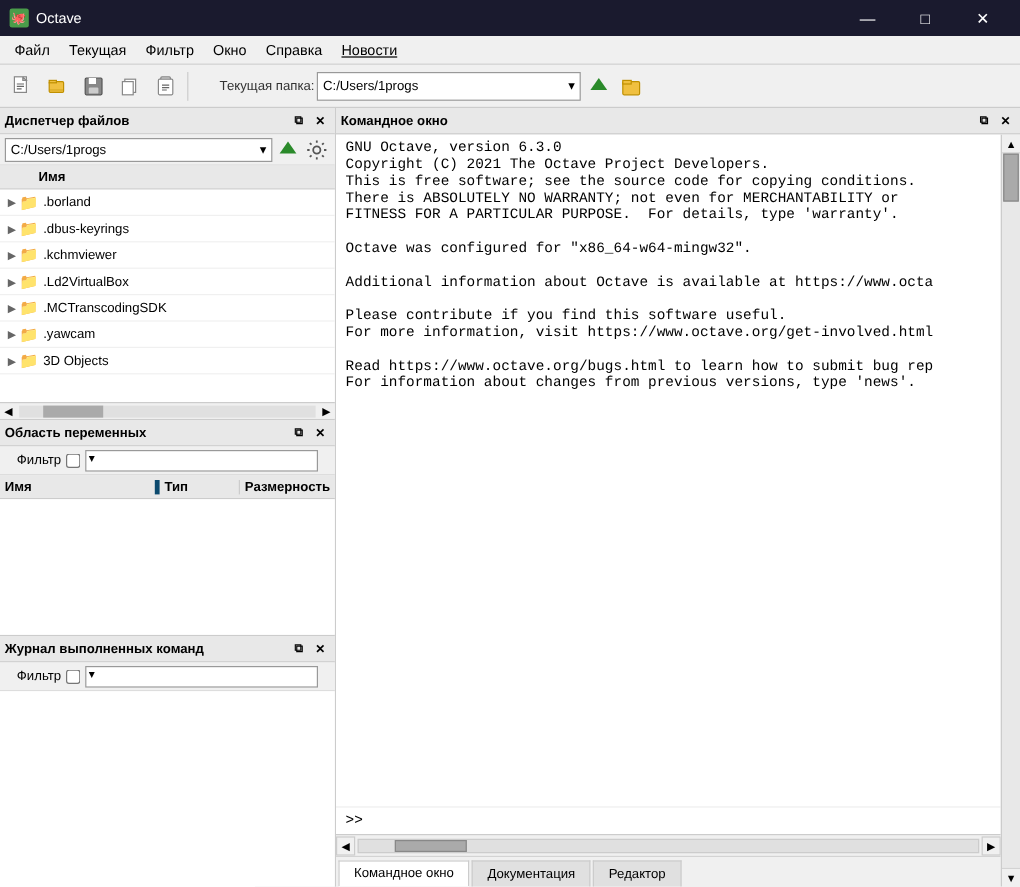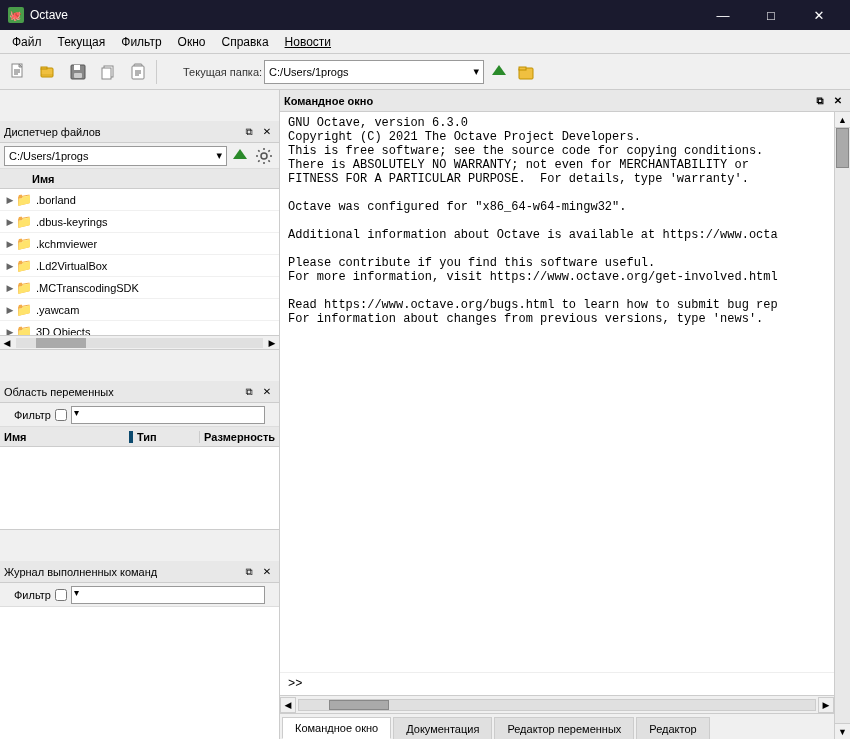--- a/index.html
+++ b/index.html
@@ -87,22 +87,21 @@
     }
     .panel-header {
       background: #e8e8e8;
       border-bottom: 1px solid #ccc;
       height: 22px;
       display: flex;
       align-items: center;
       padding: 0 4px;
       justify-content: space-between;
       font-size: 11px;
-      font-weight: normal;
-      margin-top: 31px;
+      font-weight: bold;
     }
     .panel-header-controls { display: flex; gap: 2px; align-items: center; }
     .panel-ctrl-btn { width: 16px; height: 14px; display: flex; align-items: center; justify-content: center; cursor: pointer; font-size: 10px; }
     .file-manager-toolbar {
       height: 26px;
       background: #f0f0f0;
       border-bottom: 1px solid #ddd;
       display: flex;
       align-items: center;
       padding: 0 4px;
@@ -575,21 +574,20 @@
         <div class="h-scrollbar">
           <div class="scroll-arrow">◀</div>
           <div class="h-scroll-track">
             <div class="h-scroll-thumb"></div>
           </div>
           <div class="scroll-arrow">▶</div>
         </div>
         <div class="tabs-bar">
           <div class="tab active">Командное окно</div>
           <div class="tab">Документация</div>
-          <div class="tab">Редактор переменных</div>
           <div class="tab">Редактор</div>
         </div>
       </div>
       <div class="v-scrollbar">
         <div class="v-scroll-arrow">▲</div>
         <div class="v-scroll-track">
           <div class="v-scroll-thumb"></div>
         </div>
         <div class="v-scroll-arrow" style="border-top:1px solid #ccc; border-bottom:none;">▼</div>
       </div>

